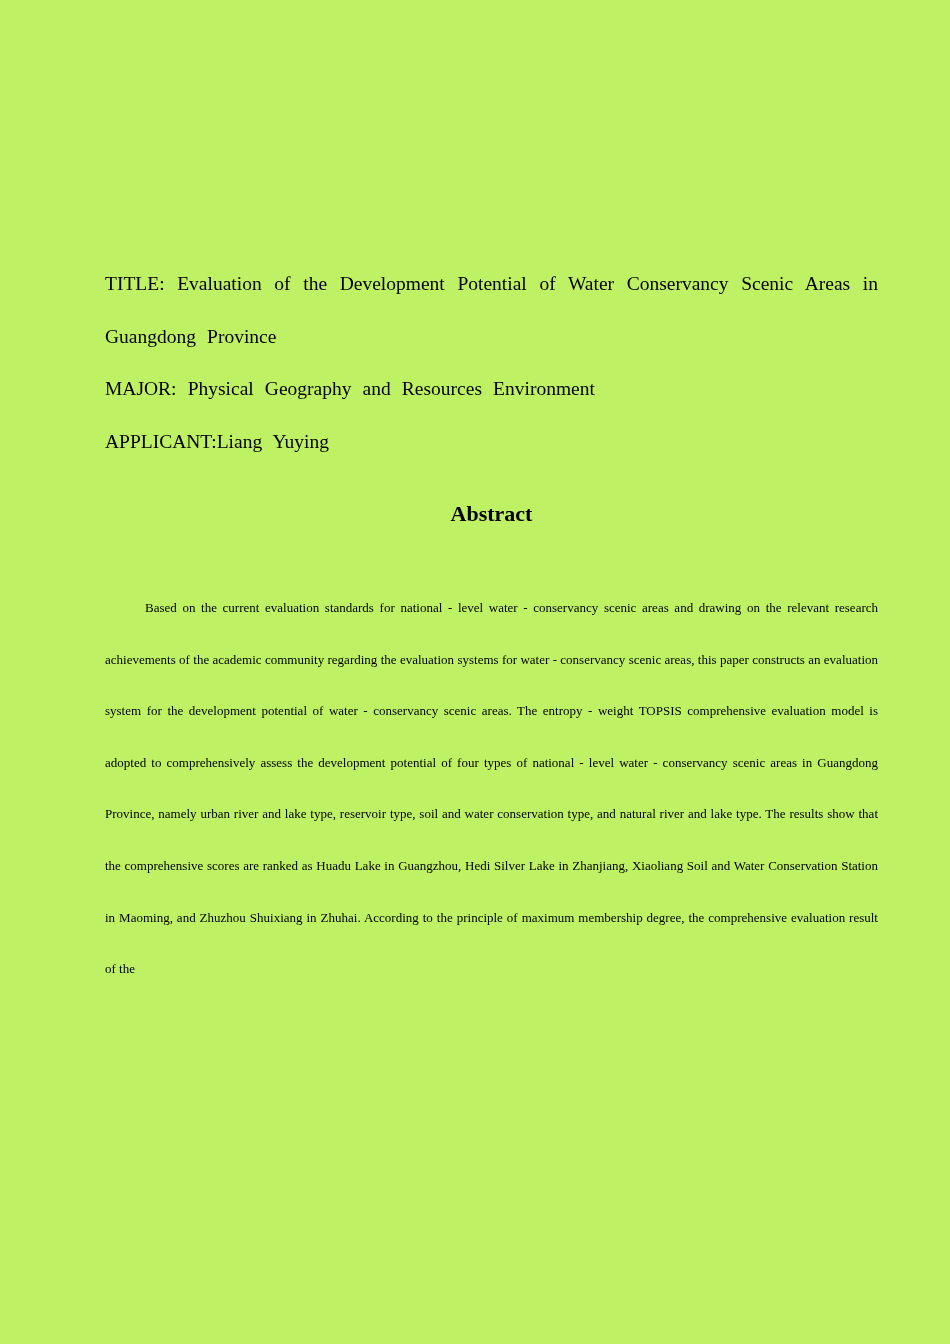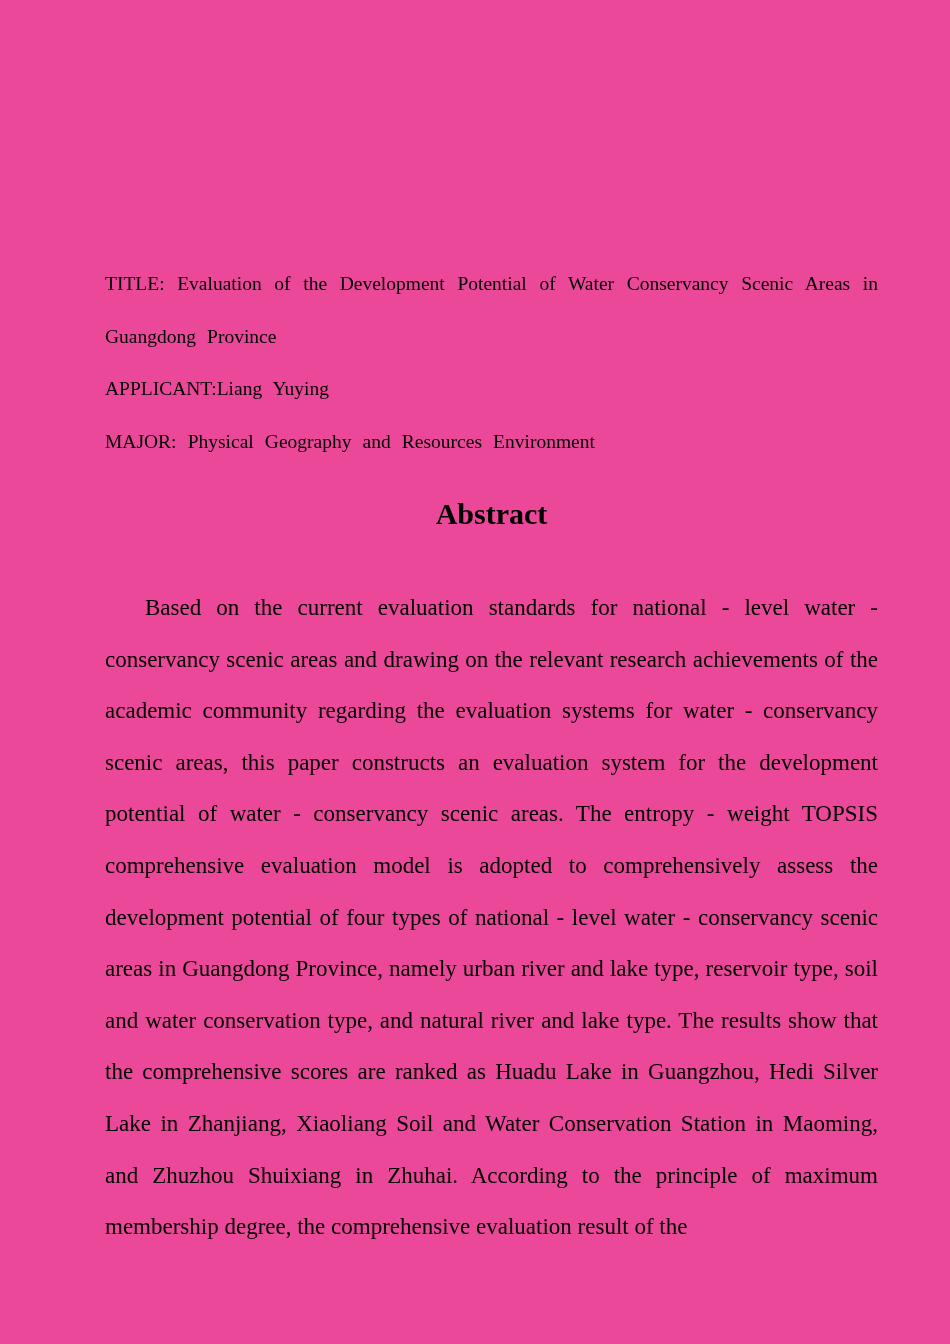--- a/index.html
+++ b/index.html
@@ -12,53 +12,53 @@
     height: 1344px;
     font-family: "Liberation Serif", "DejaVu Serif", serif;
     color: #000000;
   }
   .page {
     box-sizing: border-box;
     width: 950px;
     height: 1344px;
     padding: 258px 72px 0 105px;
     overflow: hidden;
-    background: #ec4899;
+    background: #bef264;
   }
   .thesis-header p {
     margin: 0;
     font-size: 19.5px;
     line-height: 52.5px;
     text-align: justify;
     word-spacing: 0.32em;
   }
   .abstract-heading {
     margin: 20px 0 0 0;
     text-align: center;
-    font-size: 30px;
+    font-size: 22px;
     font-weight: bold;
     line-height: 52px;
   }
   .abstract-paragraph {
     margin: 42px 0 0 0;
-    font-size: 23px;
+    font-size: 13px;
     line-height: 51.6px;
     text-align: justify;
     text-indent: 40px;
     font-family: Liberation Serif, serif;
   }
 </style>
 </head>
 <body>
 
 <div class="page">
 
   <div class="thesis-header">
     <p>TITLE: Evaluation of the Development Potential of Water Conservancy Scenic Areas in Guangdong Province</p>
+    <p>MAJOR: Physical Geography and Resources Environment</p>
     <p>APPLICANT:Liang Yuying</p>
-    <p>MAJOR: Physical Geography and Resources Environment</p>
   </div>
 
   <h1 class="abstract-heading">Abstract</h1>
 
   <p class="abstract-paragraph">Based on the current evaluation standards for national - level water - conservancy scenic areas and drawing on the relevant research achievements of the academic community regarding the evaluation systems for water - conservancy scenic areas, this paper constructs an evaluation system for the development potential of water - conservancy scenic areas. The entropy - weight TOPSIS comprehensive evaluation model is adopted to comprehensively assess the development potential of four types of national - level water - conservancy scenic areas in Guangdong Province, namely urban river and lake type, reservoir type, soil and water conservation type, and natural river and lake type. The results show that the comprehensive scores are ranked as Huadu Lake in Guangzhou, Hedi Silver Lake in Zhanjiang, Xiaoliang Soil and Water Conservation Station in Maoming, and Zhuzhou Shuixiang in Zhuhai. According to the principle of maximum membership degree, the comprehensive evaluation result of the</p>
 
 </div>
 
 </body></html>

